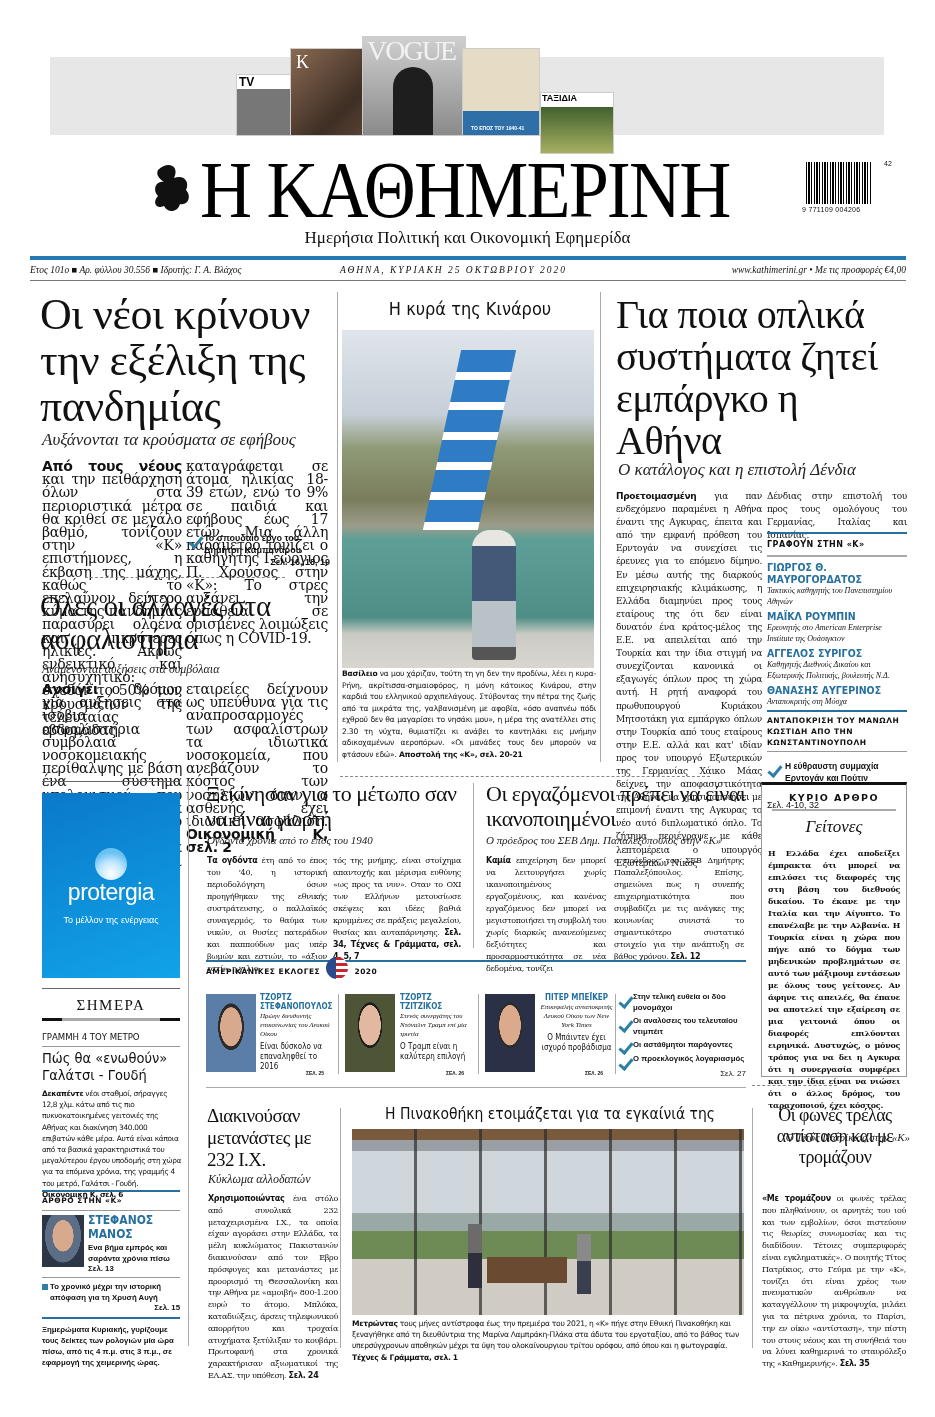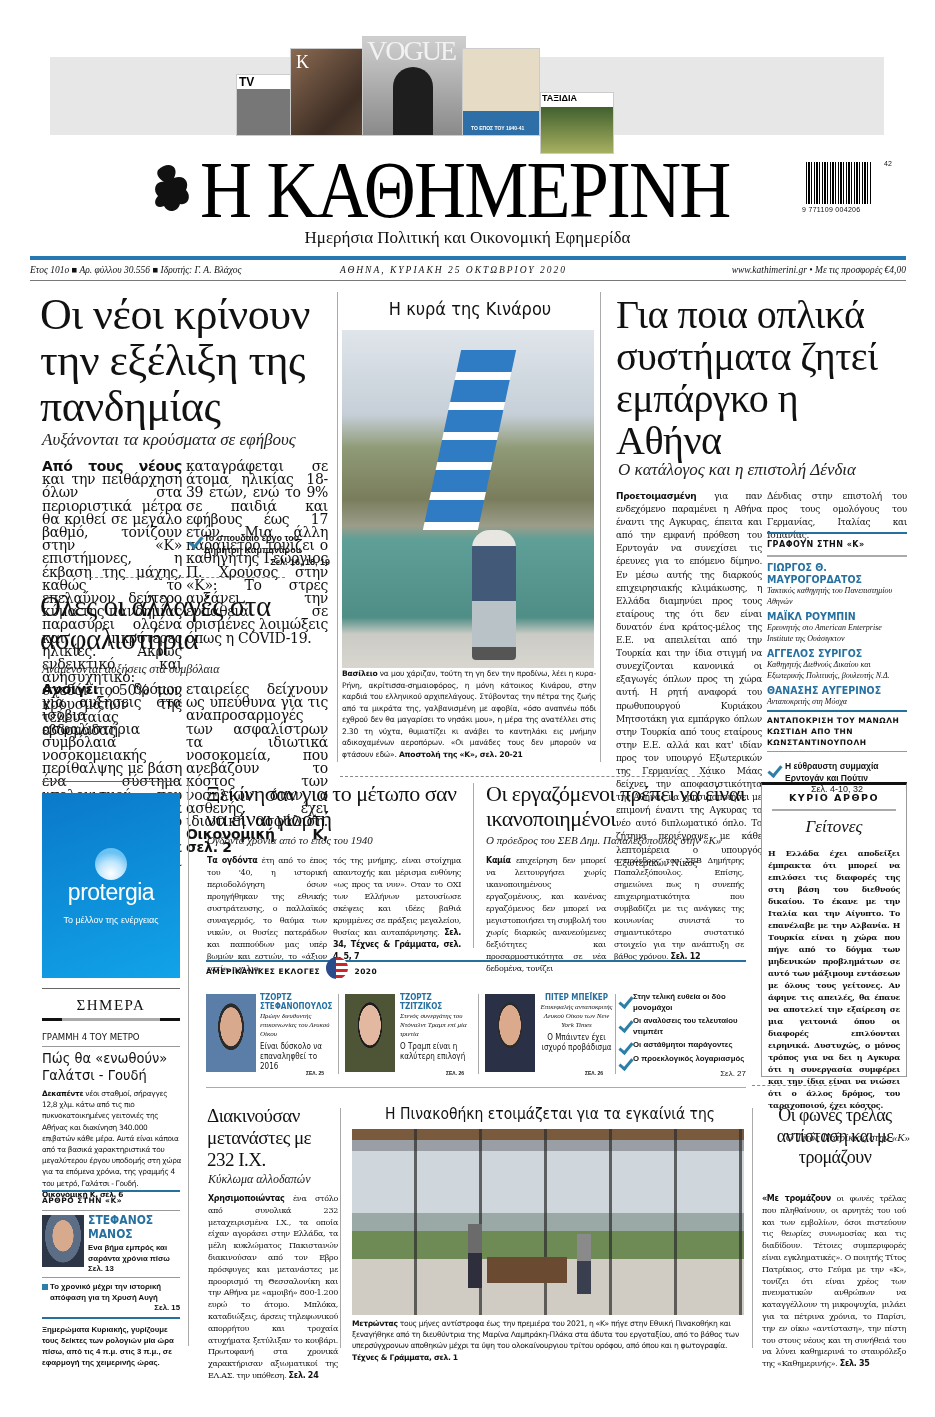--- a/index.html
+++ b/index.html
@@ -135,21 +135,21 @@
     <div class="name-blue" style="font-size:10.5px">ΘΑΝΑΣΗΣ ΑΥΓΕΡΙΝΟΣ</div>
     <div class="desc-it" style="font-size:8px;line-height:11px">Ανταποκριτής στη Μόσχα</div>
   </div>
   <div style="height:2px;background:#2670a0;margin:3px 0 3px"></div>
   <div class="sec-label" style="font-size:7.5px;line-height:11px">ΑΝΤΑΠΟΚΡΙΣΗ ΤΟΥ ΜΑΝΩΛΗ ΚΩΣΤΙΔΗ ΑΠΟ ΤΗΝ ΚΩΝΣΤΑΝΤΙΝΟΥΠΟΛΗ</div>
   <div style="height:1px;background:#999;margin:3px 0 8px"></div>
   <div style="position:relative;font-size:8.5px;font-weight:bold;line-height:12px;padding-left:18px">
     <span class="check" style="position:absolute;left:0;top:3px"></span>
     <span>Η εύθραυστη συμμαχία Ερντογάν και Πούτιν</span>
   </div>
-  <div style="text-align:center;font-size:9px;margin-top:0">Σελ. 4-10, 32</div>
+  <div style="text-align:left;font-size:9px;margin-top:16px">Σελ. 4-10, 32</div>
 </div>
 
 <div class="abs hline" style="left:42px;top:781px;width:138px;height:1px;background:#666"></div>
 <div class="abs" style="left:42px;top:793px;width:138px;height:185px;background:linear-gradient(160deg,#0a79c9,#11a3e8);color:#fff;text-align:center">
   <div style="position:absolute;left:53px;top:55px;width:32px;height:32px;border-radius:50%;background:radial-gradient(circle at 50% 80%,#fff,#bfe6ff 40%,#6ac2f2 70%);"></div>
   <div style="position:absolute;left:0;width:138px;top:86px;font-size:23px;letter-spacing:-0.5px">protergia</div>
   <div style="position:absolute;left:0;width:138px;top:122px;font-size:9px">Το μέλλον της ενέργειας</div>
 </div>
 <div class="abs hline" style="left:42px;top:988px;width:138px;height:1px;background:#666"></div>
 

